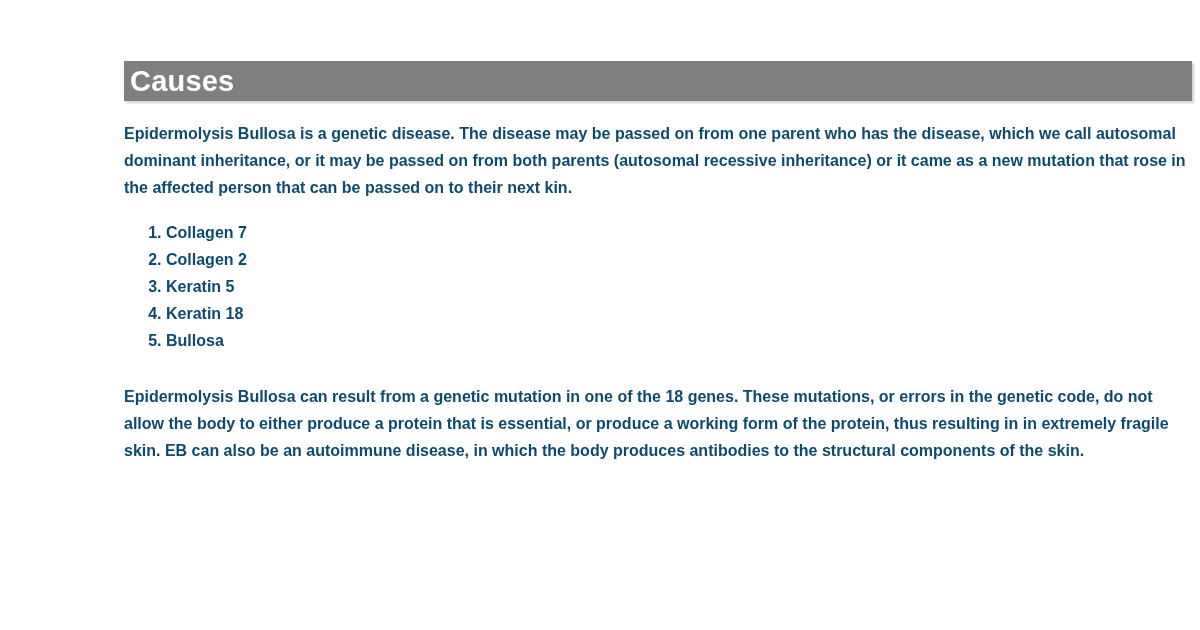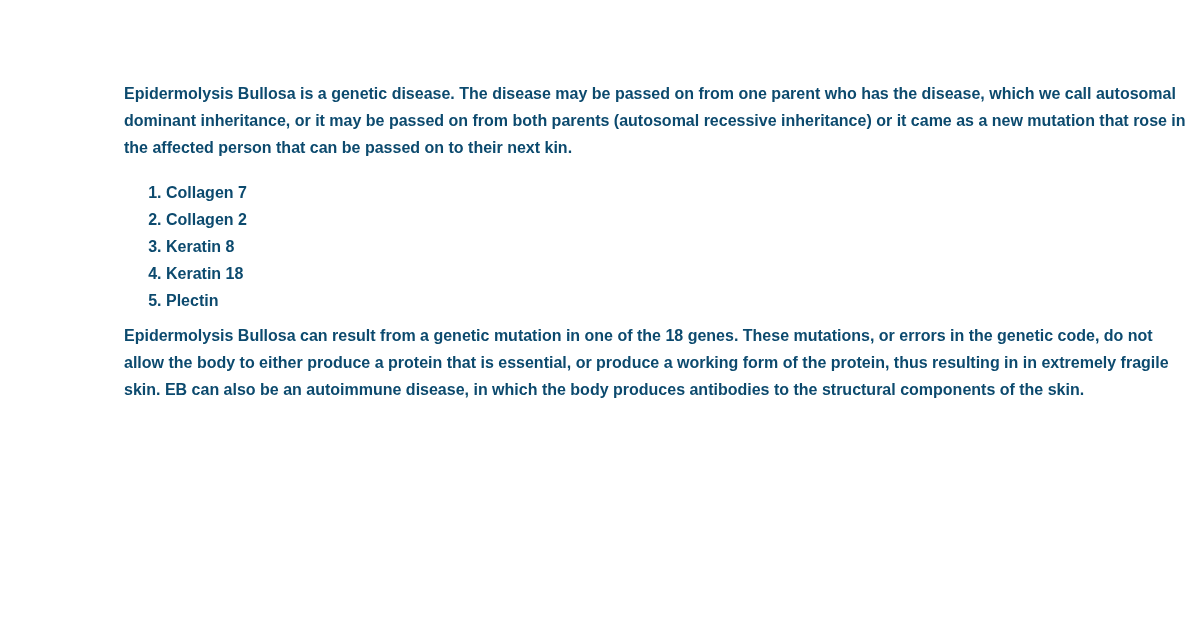--- a/index.html
+++ b/index.html
@@ -32,43 +32,46 @@
   }
   .article {
     margin-top: 19px;
     font-size: 16px;
     line-height: 27px;
   }
   .article p {
     margin: 0 0 16px 0;
   }
   .protein-list {
-    margin: 18px 0 8px 0;
+    margin: 18px 0 29px 0;
     padding-left: 42px;
   }
   .protein-list li {
     line-height: 27px;
   }
 </style>
 </head>
 <body style="background: rgb(255, 255, 255);">
 
 <div class="doc">
 
+  <div class="header-bar" style="background: rgb(127, 127, 127); color: rgb(255, 255, 255);">
+    <span>Causes</span>
+  </div>
 
   <div class="article" style="color: #0c4a6e; font-weight: bold;">
 
     <p>Epidermolysis Bullosa is a genetic disease. The disease may be passed on from one parent who has the disease, which we call autosomal dominant inheritance, or it may be passed on from both parents (autosomal recessive inheritance) or it came as a new mutation that rose in the affected person that can be passed on to their next kin.</p>
 
 
     <ol class="protein-list">
       <li>Collagen 7</li>
       <li>Collagen 2</li>
-      <li>Keratin 8</li>
+      <li>Keratin 5</li>
       <li>Keratin 18</li>
-      <li>Plectin</li>
+      <li>Bullosa</li>
     </ol>
 
     <p>Epidermolysis Bullosa can result from a genetic mutation in one of the 18 genes. These mutations, or errors in the genetic code, do not allow the body to either produce a protein that is essential, or produce a working form of the protein, thus resulting in in extremely fragile skin. EB can also be an autoimmune disease, in which the body produces antibodies to the structural components of the skin.</p>
 
   </div>
 
 </div>
 
 </body></html>

